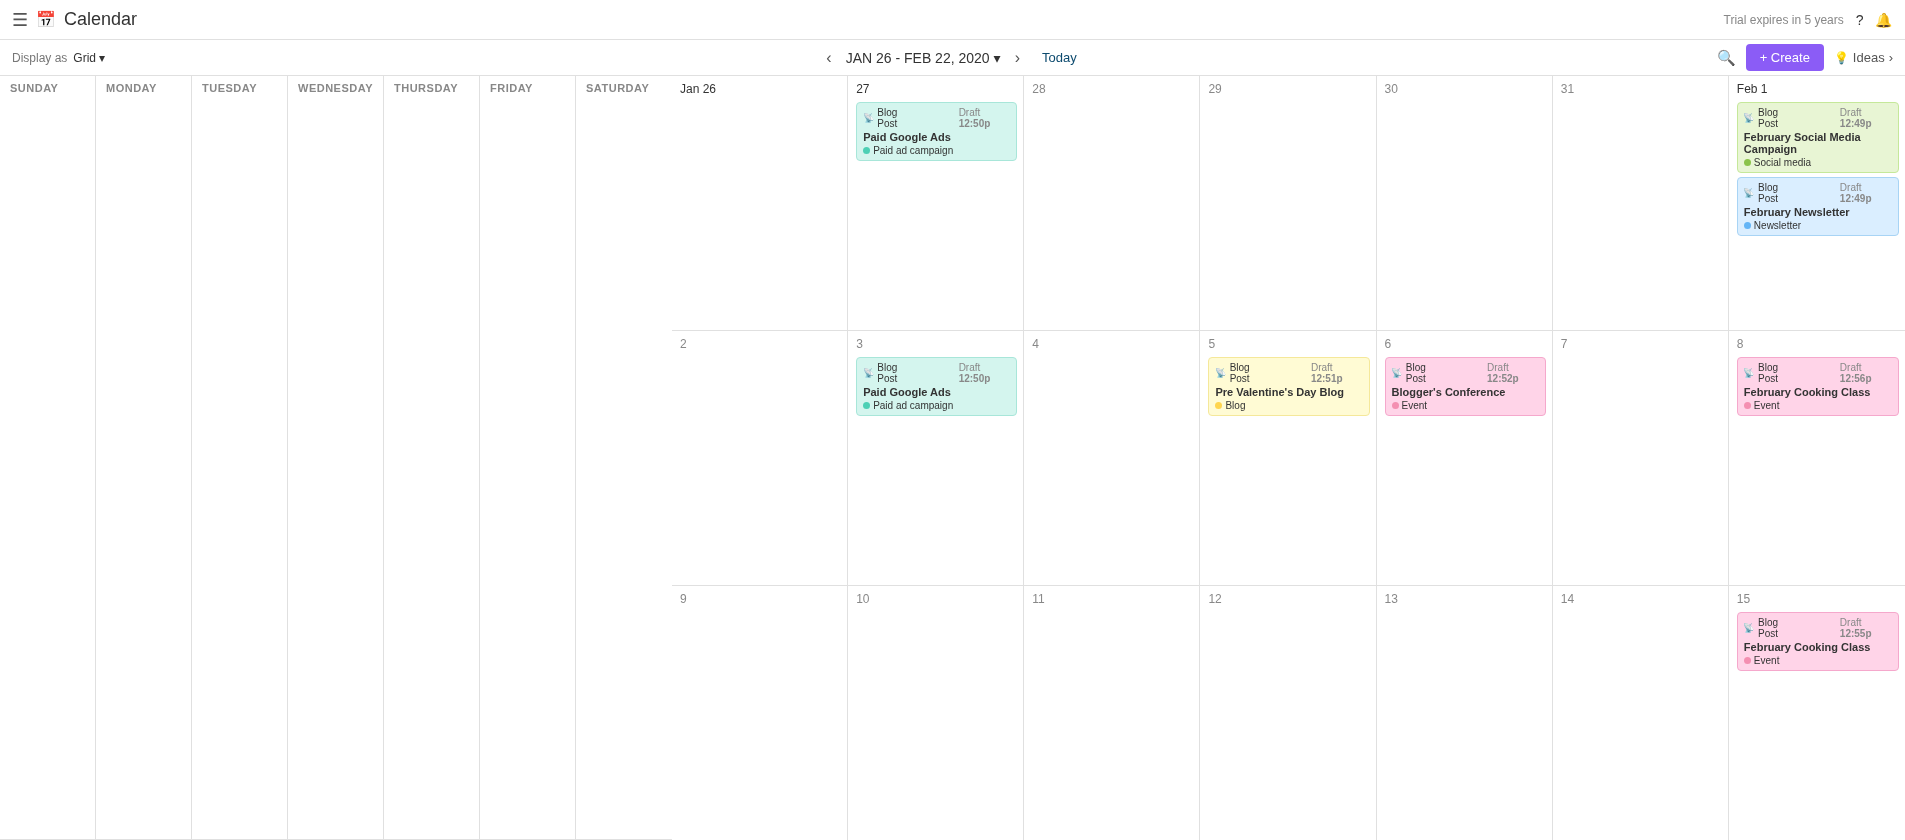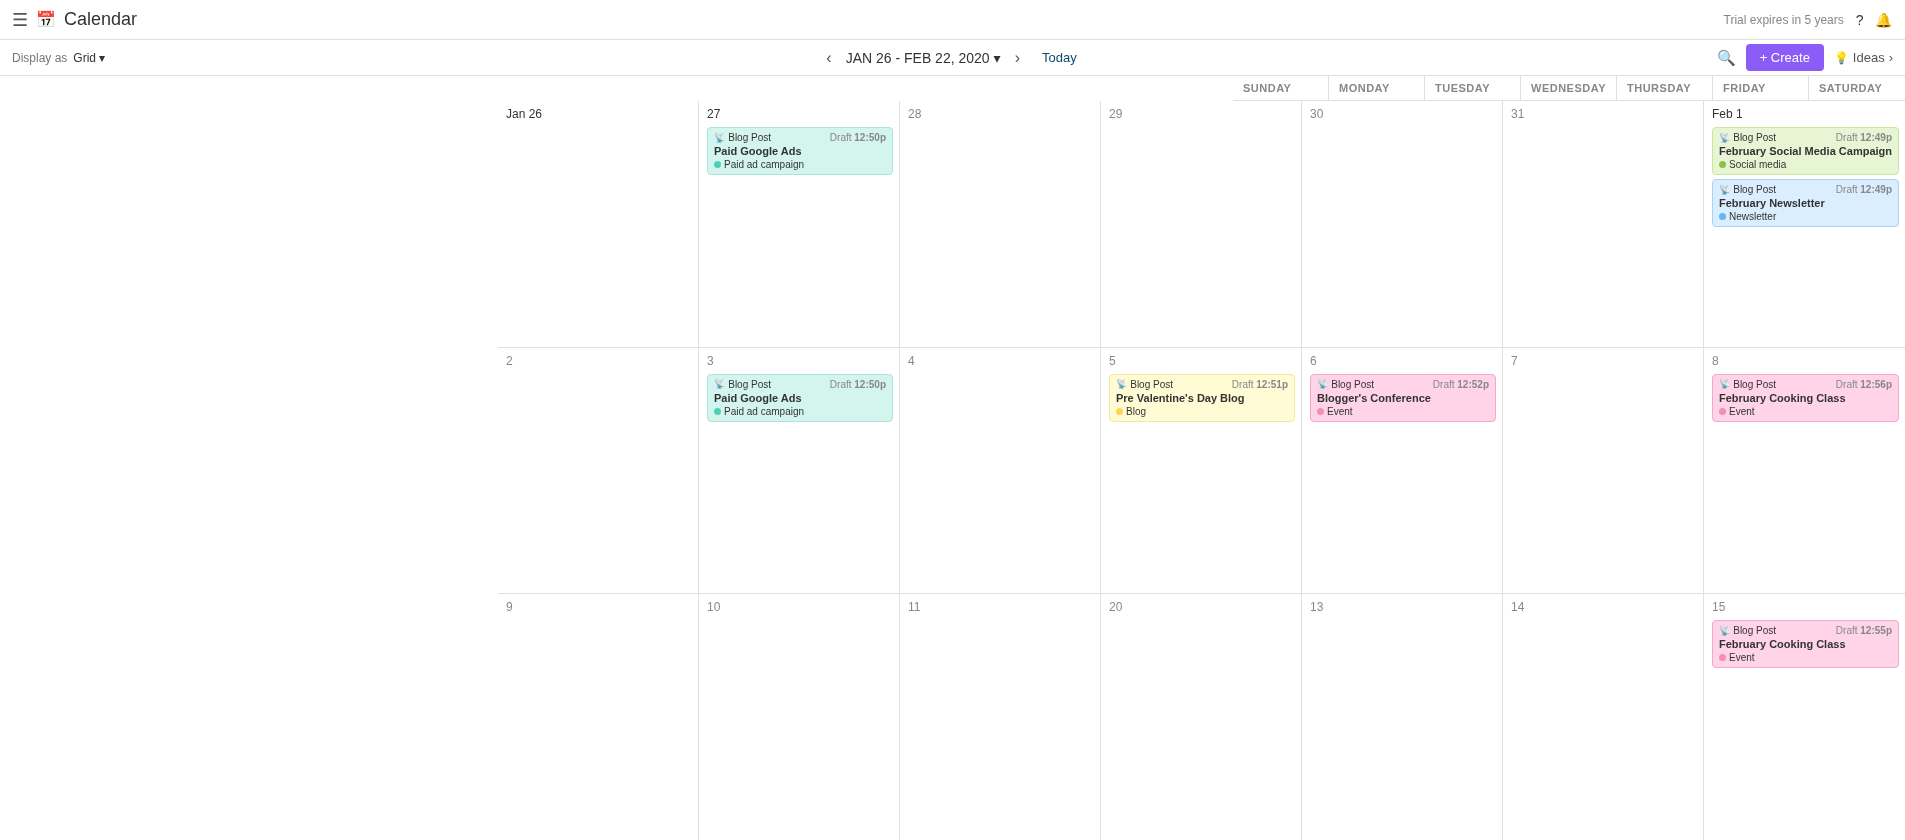--- a/index.html
+++ b/index.html
@@ -25,21 +25,21 @@
 
     
     .toolbar {
       display: flex; align-items: center; height: 36px; border-bottom: 1px solid #e0e0e0;
       padding: 0 12px; background: #fff;
     }
     .display-as { font-size: 12px; color: #777; margin-right: 6px; }
     .grid-select { font-size: 12px; color: #333; background: none; border: none; cursor: pointer; display: flex; align-items: center; gap: 3px; }
 
     
-    .calendar { display: flex; flex-direction: column; height: calc(100vh - 76px); overflow: hidden; align-items: flex-end; }
+    .calendar { display: flex; flex-direction: row; height: calc(100vh - 76px); overflow: hidden; }
     .day-headers { display: grid; grid-template-columns: repeat(7, 1fr); border-bottom: 1px solid #e0e0e0; }
     .day-header { padding: 6px 10px; font-size: 11px; font-weight: 600; color: #888; text-transform: uppercase; letter-spacing: 0.5px; border-right: 1px solid #e0e0e0; }
     .day-header:last-child { border-right: none; }
 
     .calendar-body { display: flex; flex-direction: column; flex: 1; }
     .week-row { display: grid; grid-template-columns: repeat(7, 1fr); flex: 1; border-bottom: 1px solid #e0e0e0; min-height: 160px; }
     .week-row:last-child { border-bottom: none; }
 
     .day-cell { border-right: 1px solid #e0e0e0; padding: 6px 6px 4px 8px; position: relative; vertical-align: top; }
     .day-cell:last-child { border-right: none; }
@@ -233,21 +233,21 @@
         <div class="day-cell">
           <div class="day-number">9</div>
         </div>
         <div class="day-cell">
           <div class="day-number">10</div>
         </div>
         <div class="day-cell">
           <div class="day-number">11</div>
         </div>
         <div class="day-cell">
-          <div class="day-number">20</div>
+          <div class="day-number">12</div>
         </div>
         <div class="day-cell">
           <div class="day-number">13</div>
         </div>
         <div class="day-cell">
           <div class="day-number">14</div>
         </div>
         <div class="day-cell">
           <div class="day-number">15</div>
           <div class="event-card card-pink">

